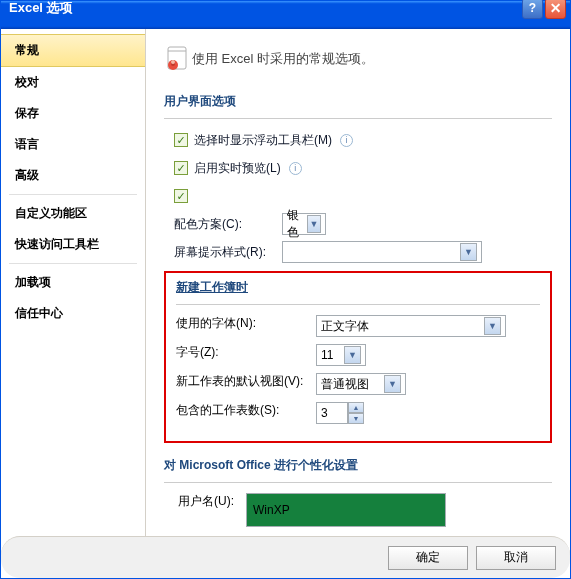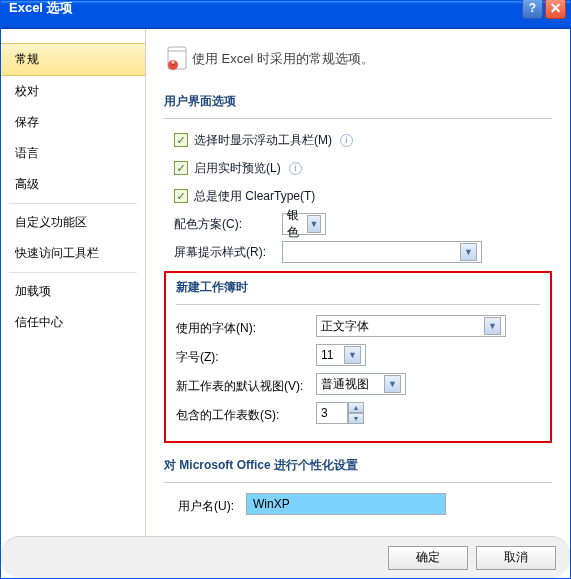--- a/index.html
+++ b/index.html
@@ -5,44 +5,44 @@
 * { box-sizing: border-box; margin: 0; padding: 0; font-family: "Microsoft YaHei", "SimSun", sans-serif; font-size: 12px; }
 body { background: #fff; }
 .window { width: 571px; height: 579px; border: 1px solid #0054e3; background: #fff; position: relative; }
 .titlebar { height: 28px; background: linear-gradient(to bottom, #3a95ff 0%, #0054e3 10%, #0054e3 90%, #003db5 100%); display: flex; align-items: center; padding: 0 4px 14px 8px; color: #fff; }
 .titlebar-text { font-weight: bold; font-size: 13px; flex: 1; }
 .titlebar-btns { display: flex; gap: 2px; }
 .tb-btn { width: 21px; height: 21px; border-radius: 3px; display: flex; align-items: center; justify-content: center; font-weight: bold; cursor: pointer; }
 .tb-help { background: linear-gradient(#6fa6e8,#3d6fc7); border: 1px solid #2f5bb7; color: #fff; }
 .tb-close { background: linear-gradient(#f5957a,#e8553a); border: 1px solid #c0392b; color: #fff; font-size: 14px; }
 .content { display: flex; height: 507px; }
-.sidebar { width: 145px; background: #fff; border-right: 1px solid #d4d0c8; padding: 14px 0; }
+.sidebar { width: 145px; background: #fff; border-right: 1px solid #d4d0c8; padding: 5px 0; font-weight: bold; }
 .side-item { padding: 7px 14px; cursor: pointer; }
 .side-item.sel { background: linear-gradient(to bottom,#fff3c8,#ffe68f); border: 1px solid #e0c960; border-left: none; border-right: none; }
 .side-sep { height: 1px; background: #e0e0e0; margin: 3px 8px; }
 .main { flex: 1; padding: 10px 18px 10px 18px; overflow: hidden; }
 .hero { display: flex; align-items: center; gap: 0; padding: 6px 0 14px 0; }
 .hero-icon { width: 28px; height: 28px; display: flex; align-items: center; justify-content: center; }
 .hero-text { font-size: 13px; color: #444; }
 .sect-title { color: #1f497d; font-weight: bold; padding: 6px 0 8px 0; border-bottom: 1px solid #ccc; margin-bottom: 10px; }
 .row { display: flex; align-items: center; margin: 6px 0 6px 10px; gap: 6px; min-height: 22px; }
 .chk { width: 14px; height: 14px; border: 1px solid #7a9e3a; background: #f0f7e4; display: flex; align-items: center; justify-content: center; color: #3a7a1a; font-size: 11px; cursor: pointer; }
 .info-icon { width: 13px; height: 13px; border: 1px solid #9bb8d3; border-radius: 50%; color: #6a8bb5; font-size: 9px; display: flex; align-items: center; justify-content: center; margin-left: 2px; }
 .lbl { color: #0f172a; }
 .combo { border: 1px solid #a5acb2; background: #fff; height: 22px; display: flex; align-items: center; padding: 0 4px; position: relative; }
 .combo-arrow { width: 17px; height: 18px; background: linear-gradient(#e8f0fb,#c4d7ef); border: 1px solid #a5acb2; display: flex; align-items: center; justify-content: center; margin-left: auto; color: #4a6a9a; font-size: 9px; cursor: pointer; }
 .spinner { display: flex; align-items: center; }
 .spinner input { border: 1px solid #a5acb2; height: 22px; width: 32px; padding: 0 4px; }
 .spin-btns { display: flex; flex-direction: column; }
 .spin-btn { width: 16px; height: 11px; background: linear-gradient(#e8f0fb,#c4d7ef); border: 1px solid #a5acb2; font-size: 7px; display: flex; align-items: center; justify-content: center; color: #4a6a9a; cursor: pointer; }
 .redbox { border: 2px solid #d00; padding: 6px 10px 10px 10px; margin: 8px 0; }
-.redbox .sect-title { border-bottom: 1px solid #ccc; padding-top: 0; }
-.form-row { display: flex; align-items: flex-end; margin: 7px 0; }
+.redbox .sect-title { border-bottom: 1px solid #ccc; padding-top: 0; text-decoration: underline; }
+.form-row { display: flex; align-items: flex-start; margin: 7px 0; }
 .form-lbl { width: 140px; }
-.textbox { border: 1px solid #a5acb2; height: 22px; padding: 0 6px; background: #7dd3fc; }
+.textbox { border: 1px solid #a5acb2; height: 34px; padding: 0 6px; background: #15803d; }
 .footer { height: 42px; border-top: 1px solid #d4d0c8; display: flex; justify-content: flex-end; align-items: center; padding: 0 14px; gap: 8px; background: #f0f0f0; border-radius: 19px; }
 .btn { width: 80px; height: 24px; border: 1px solid #a0a0a0; background: linear-gradient(#fff,#e8e8e8); cursor: pointer; }
 </style>
 </head>
 <body>
 
 <div class="window">
   <div class="titlebar">
     <span class="titlebar-text">Excel 选项</span>
     <div class="titlebar-btns">
@@ -84,21 +84,20 @@
         <span class="lbl"><span>选择时显示浮动工具栏(M)</span></span>
         <span class="info-icon">i</span>
       </div>
       <div class="row">
         <div class="chk">✓</div>
         <span class="lbl"><span>启用实时预览(L)</span></span>
         <span class="info-icon">i</span>
       </div>
       <div class="row">
         <div class="chk">✓</div>
-        <span class="lbl"><span>总是使用 ClearType(T)</span></span>
       </div>
       <div class="row">
         <span class="lbl" style="width:102px">配色方案(C):</span>
         <div class="combo" style="width:44px">
           <span>银色</span>
           <div class="combo-arrow">▼</div>
         </div>
       </div>
       <div class="row">
         <span class="lbl" style="width:102px">屏幕提示样式(R):</span>

